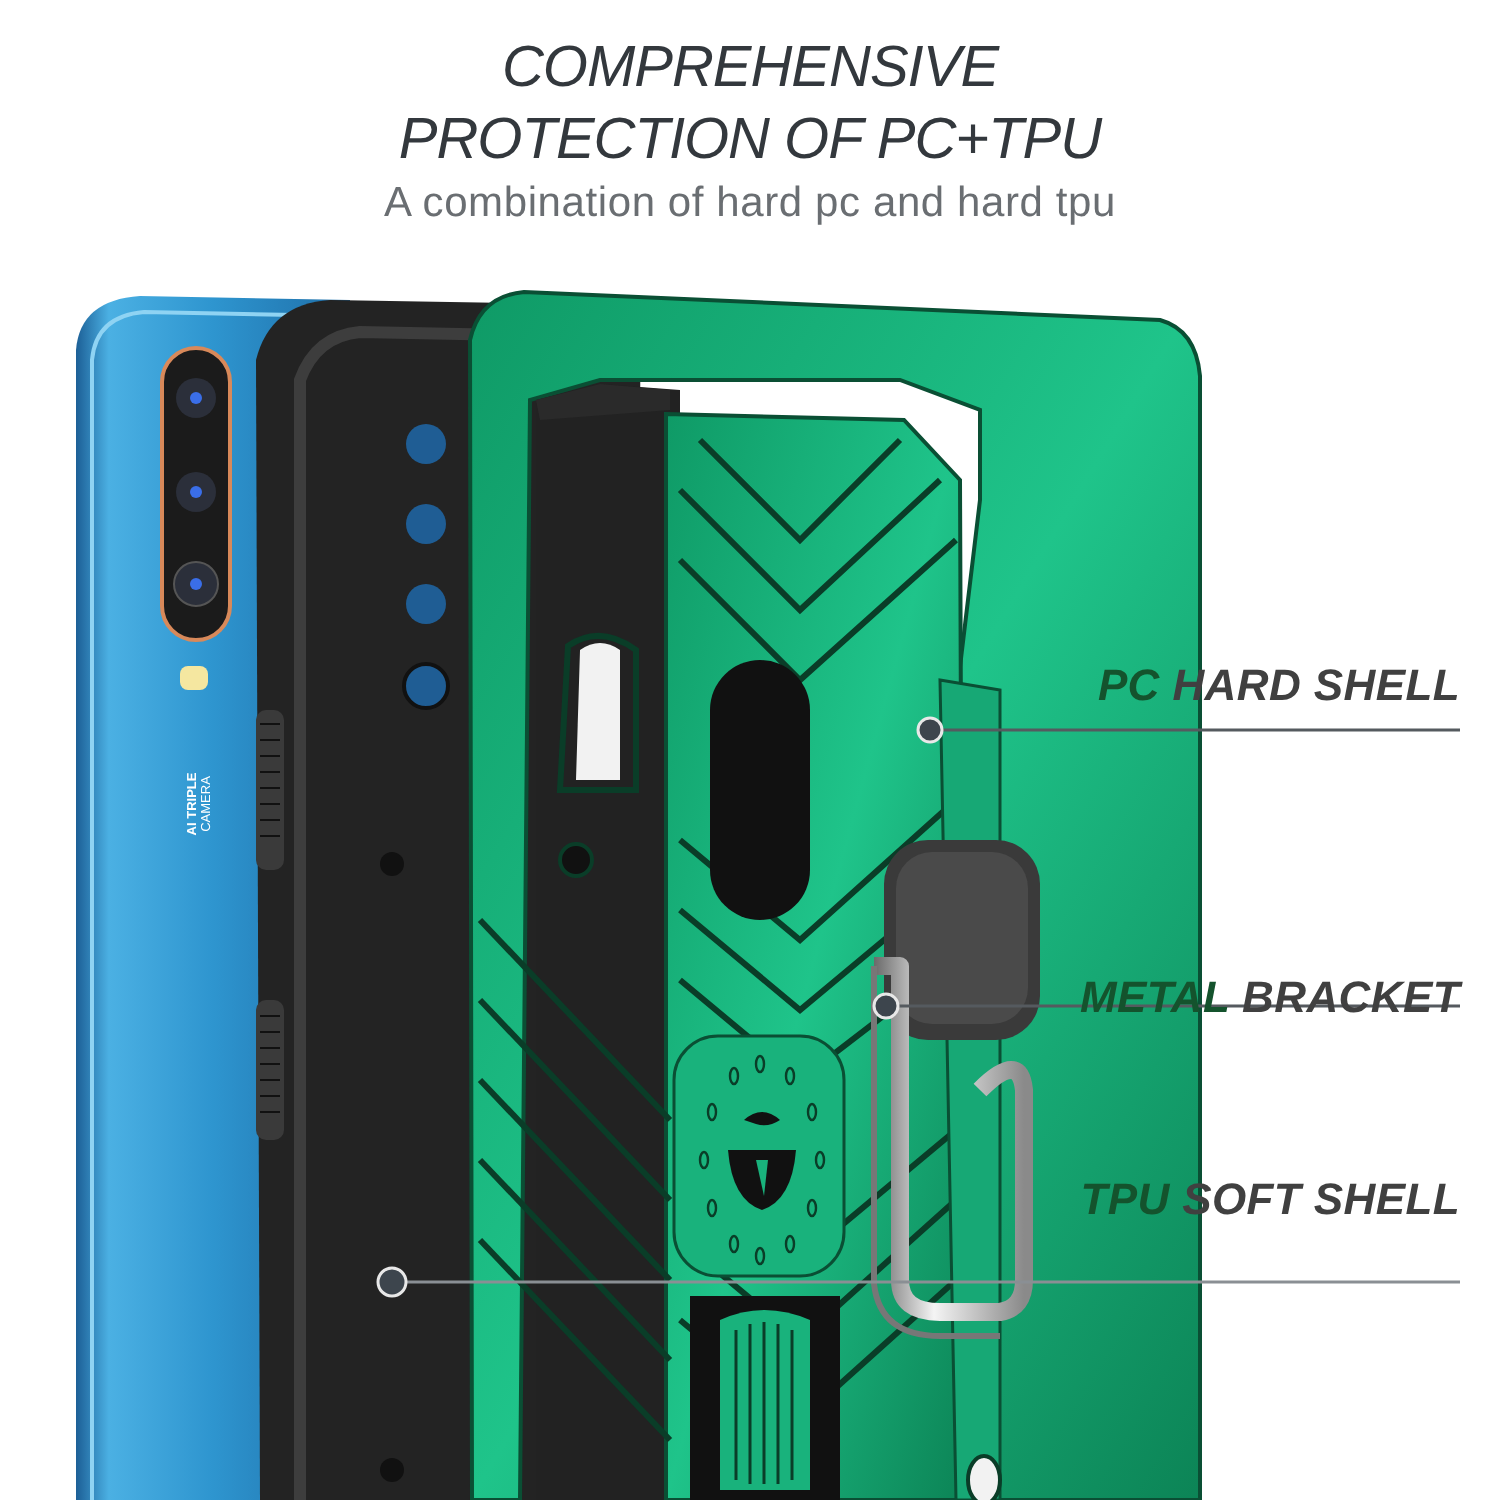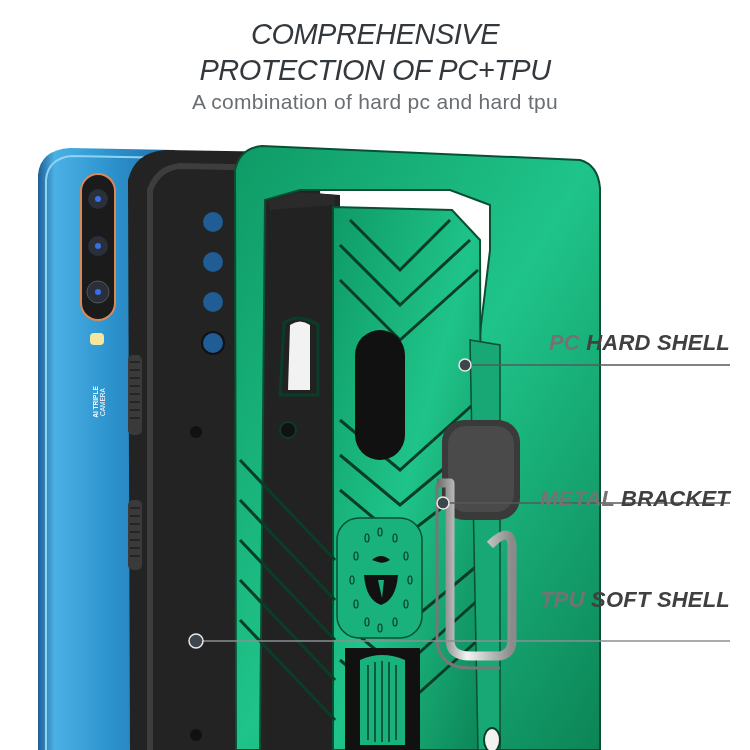--- a/index.html
+++ b/index.html
@@ -3,21 +3,21 @@
 <meta charset="utf-8">
 <style>
   html, body { margin: 0; padding: 0; background: #ffffff; }
   body { width: 750px; height: 750px; position: relative; overflow: hidden; font-family: "Liberation Sans", sans-serif; }
   .headline { position: absolute; left: 0; width: 750px; text-align: center; color: #33383d; font-weight: normal; font-style: italic; font-size: 29px; letter-spacing: -0.5px; line-height: 36px; }
   .h1 { top: 16px; }
   .h2 { top: 52px; }
   .sub { position: absolute; top: 90px; left: 0; width: 750px; text-align: center; color: #6a6e72; font-size: 21px; letter-spacing: 0.3px; }
   .scene { position: absolute; left: 0; top: 0; width: 750px; height: 750px; }
   .callout-label { position: absolute; right: 20px; font-weight: bold; font-style: italic; font-size: 22px; letter-spacing: 0.2px; text-align: right; white-space: nowrap; }
-  .callout-label .k { color: #737373; }
+  .callout-label .k { color: #14532d; }
   .callout-label .r { color: #404040; }
   .lbl1 { top: 330px; }
   .lbl2 { top: 470px; margin-top: 16px; }
   .lbl3 { top: 587px; }
 </style>
 </head>
 <body>
 
 <div class="headline h1">COMPREHENSIVE</div>
 <div class="headline h2">PROTECTION OF PC+TPU</div>

